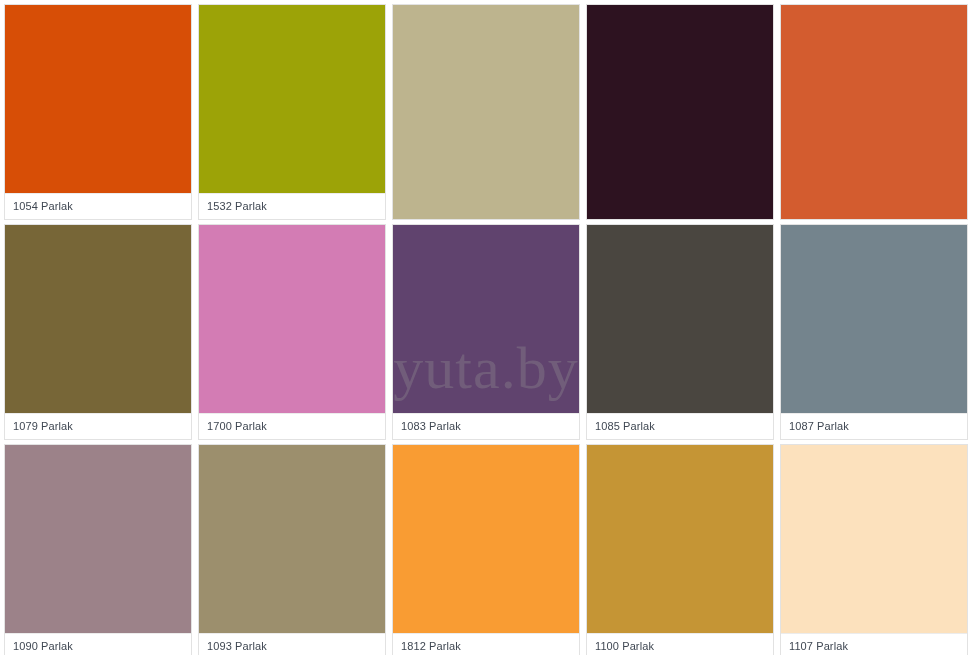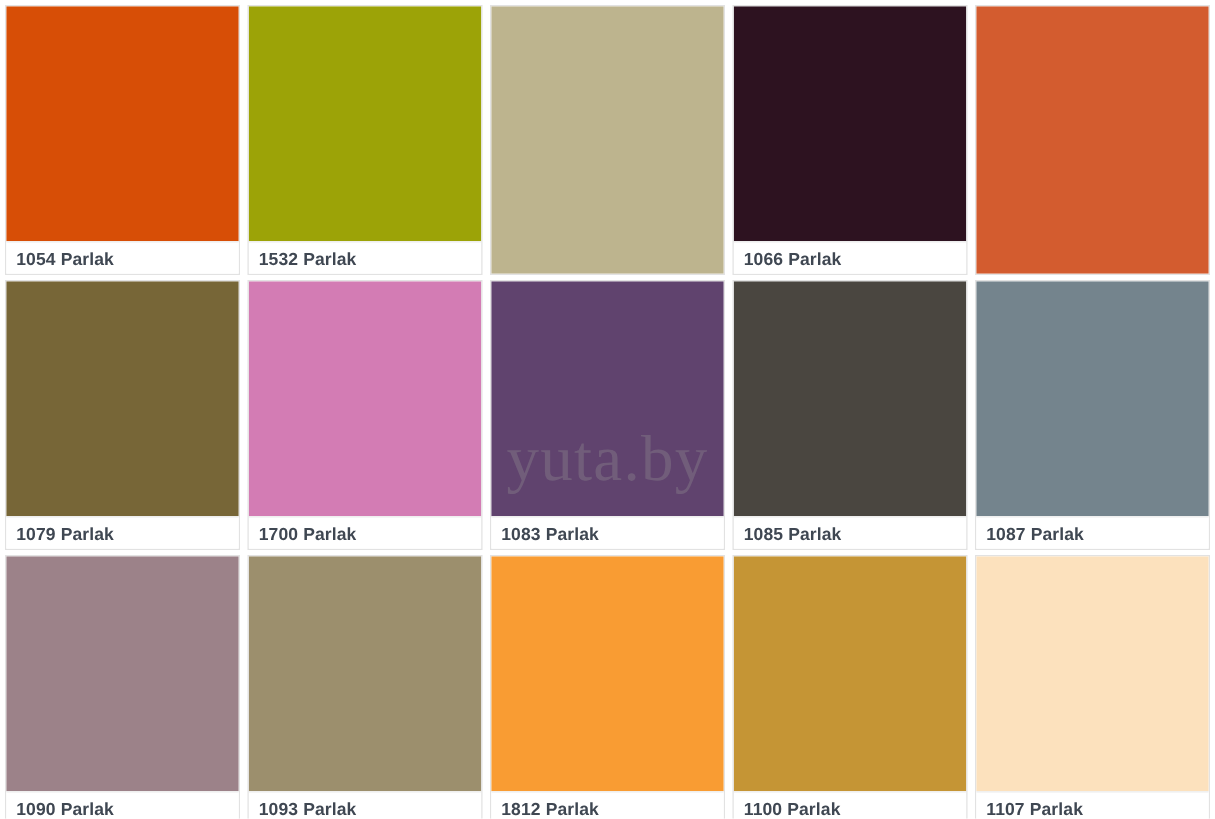--- a/index.html
+++ b/index.html
@@ -43,43 +43,43 @@
   .caption {
     height: 26px;
     min-height: 26px;
     display: flex;
     align-items: center;
     padding-left: 8px;
     background: #ffffff;
     border-top: 1px solid #ececec;
   }
   .caption span {
-    font-size: 14px;
-    font-weight: bold;
+    font-size: 11px;
+    font-weight: normal;
     color: #3f4752;
     letter-spacing: 0.1px;
     line-height: 1;
     white-space: nowrap;
   }
   .watermark {
     position: absolute;
     left: 0;
     top: 0;
     width: 972px;
     height: 655px;
     display: flex;
     align-items: center;
     justify-content: center;
     pointer-events: none;
     z-index: 5;
   }
   .watermark-text {
     margin-top: 80px;
     font-family: "Liberation Serif", serif;
-    font-size: 52px;
+    font-size: 60px;
     line-height: 1;
     color: rgba(150,150,150,0.32);
     letter-spacing: 1px;
     user-select: none;
   }
 </style>
 </head>
 <body>
 
 <div id="app">
@@ -95,23 +95,20 @@
         <div class="swatch" style="background: rgb(156, 163, 7);"></div>
         <div class="caption">
           <span>1532 Parlak</span>
         </div>
       </div>
       <div class="cell">
         <div class="swatch" style="background: rgb(189, 180, 142);"></div>
       </div>
       <div class="cell">
         <div class="swatch" style="background: rgb(45, 18, 32);"></div>
-        <div class="caption">
-          <span>1066 Parlak</span>
-        </div>
       </div>
       <div class="cell">
         <div class="swatch" style="background: rgb(211, 92, 47);"></div>
       </div>
       <div class="cell">
         <div class="swatch" style="background: rgb(119, 102, 55);"></div>
         <div class="caption">
           <span>1079 Parlak</span>
         </div>
       </div>

